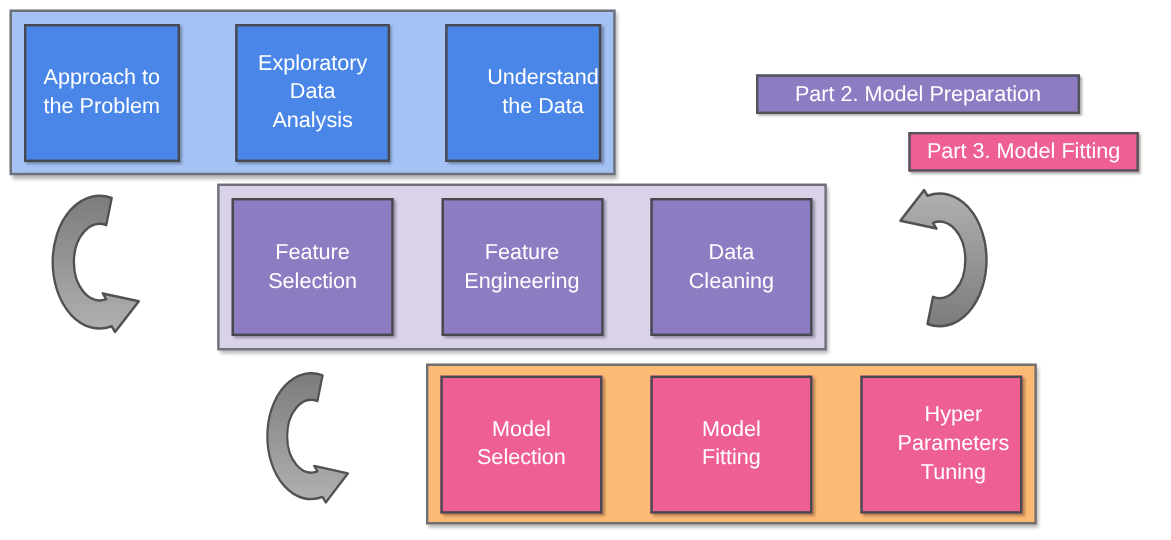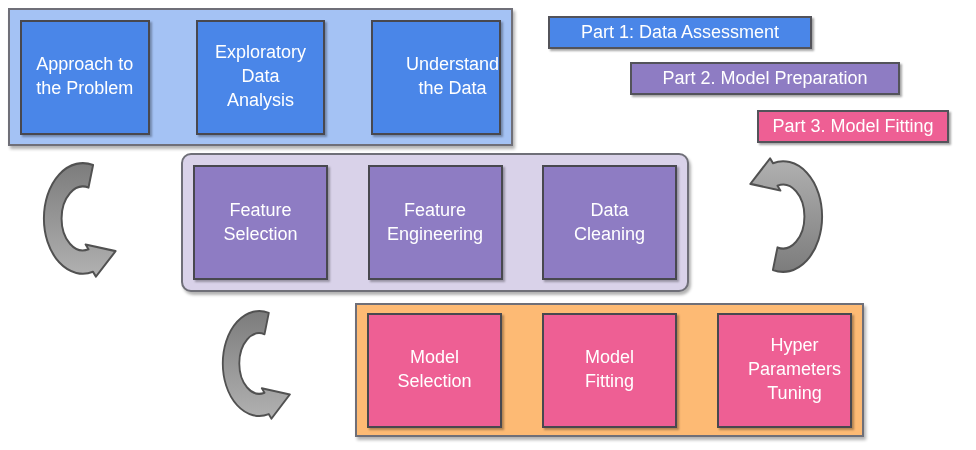--- a/index.html
+++ b/index.html
@@ -77,21 +77,21 @@
       <span>Exploratory
 Data
 Analysis</span>
     </div>
     <div class="step-box" style="background-color: rgb(74, 134, 232); justify-content: flex-end;">
       <span>Understand
 the Data</span>
     </div>
   </section>
 
-  <section class="group" id="group-2" style="background-color: rgb(217, 210, 233); border-radius: 10px;">
+  <section class="group" id="group-2" style="background-color: rgb(217, 210, 233);">
     <div class="step-box" style="background-color: rgb(142, 124, 195);">
       <span>Feature
 Selection</span>
     </div>
     <div class="step-box" style="background-color: rgb(142, 124, 195);">
       <span>Feature
 Engineering</span>
     </div>
     <div class="step-box" style="background-color: rgb(142, 124, 195);">
       <span>Data
@@ -108,21 +108,20 @@
       <span>Model
 Fitting</span>
     </div>
     <div class="step-box" style="background-color: rgb(238, 95, 148); padding-left: 20px;">
       <span>Hyper
 Parameters
 Tuning</span>
     </div>
   </section>
 
-  <div class="legend-chip" id="legend-1" style="background-color: rgb(74, 134, 232);">Part 1: Data Assessment</div>
   <div class="legend-chip" id="legend-2" style="background-color: rgb(142, 124, 195);">Part 2. Model Preparation</div>
   <div class="legend-chip" id="legend-3" style="background-color: rgb(238, 95, 148);">Part 3. Model Fitting</div>
 
   <svg class="curved-arrow" id="arrow-left" viewBox="0 8 80 110" preserveAspectRatio="none">
     <defs>
       <linearGradient id="gradL" x1="0" y1="0" x2="0" y2="1">
         <stop offset="0" stop-color="#7c7c7c"></stop>
         <stop offset="1" stop-color="#b1b1b1"></stop>
       </linearGradient>
     </defs>

